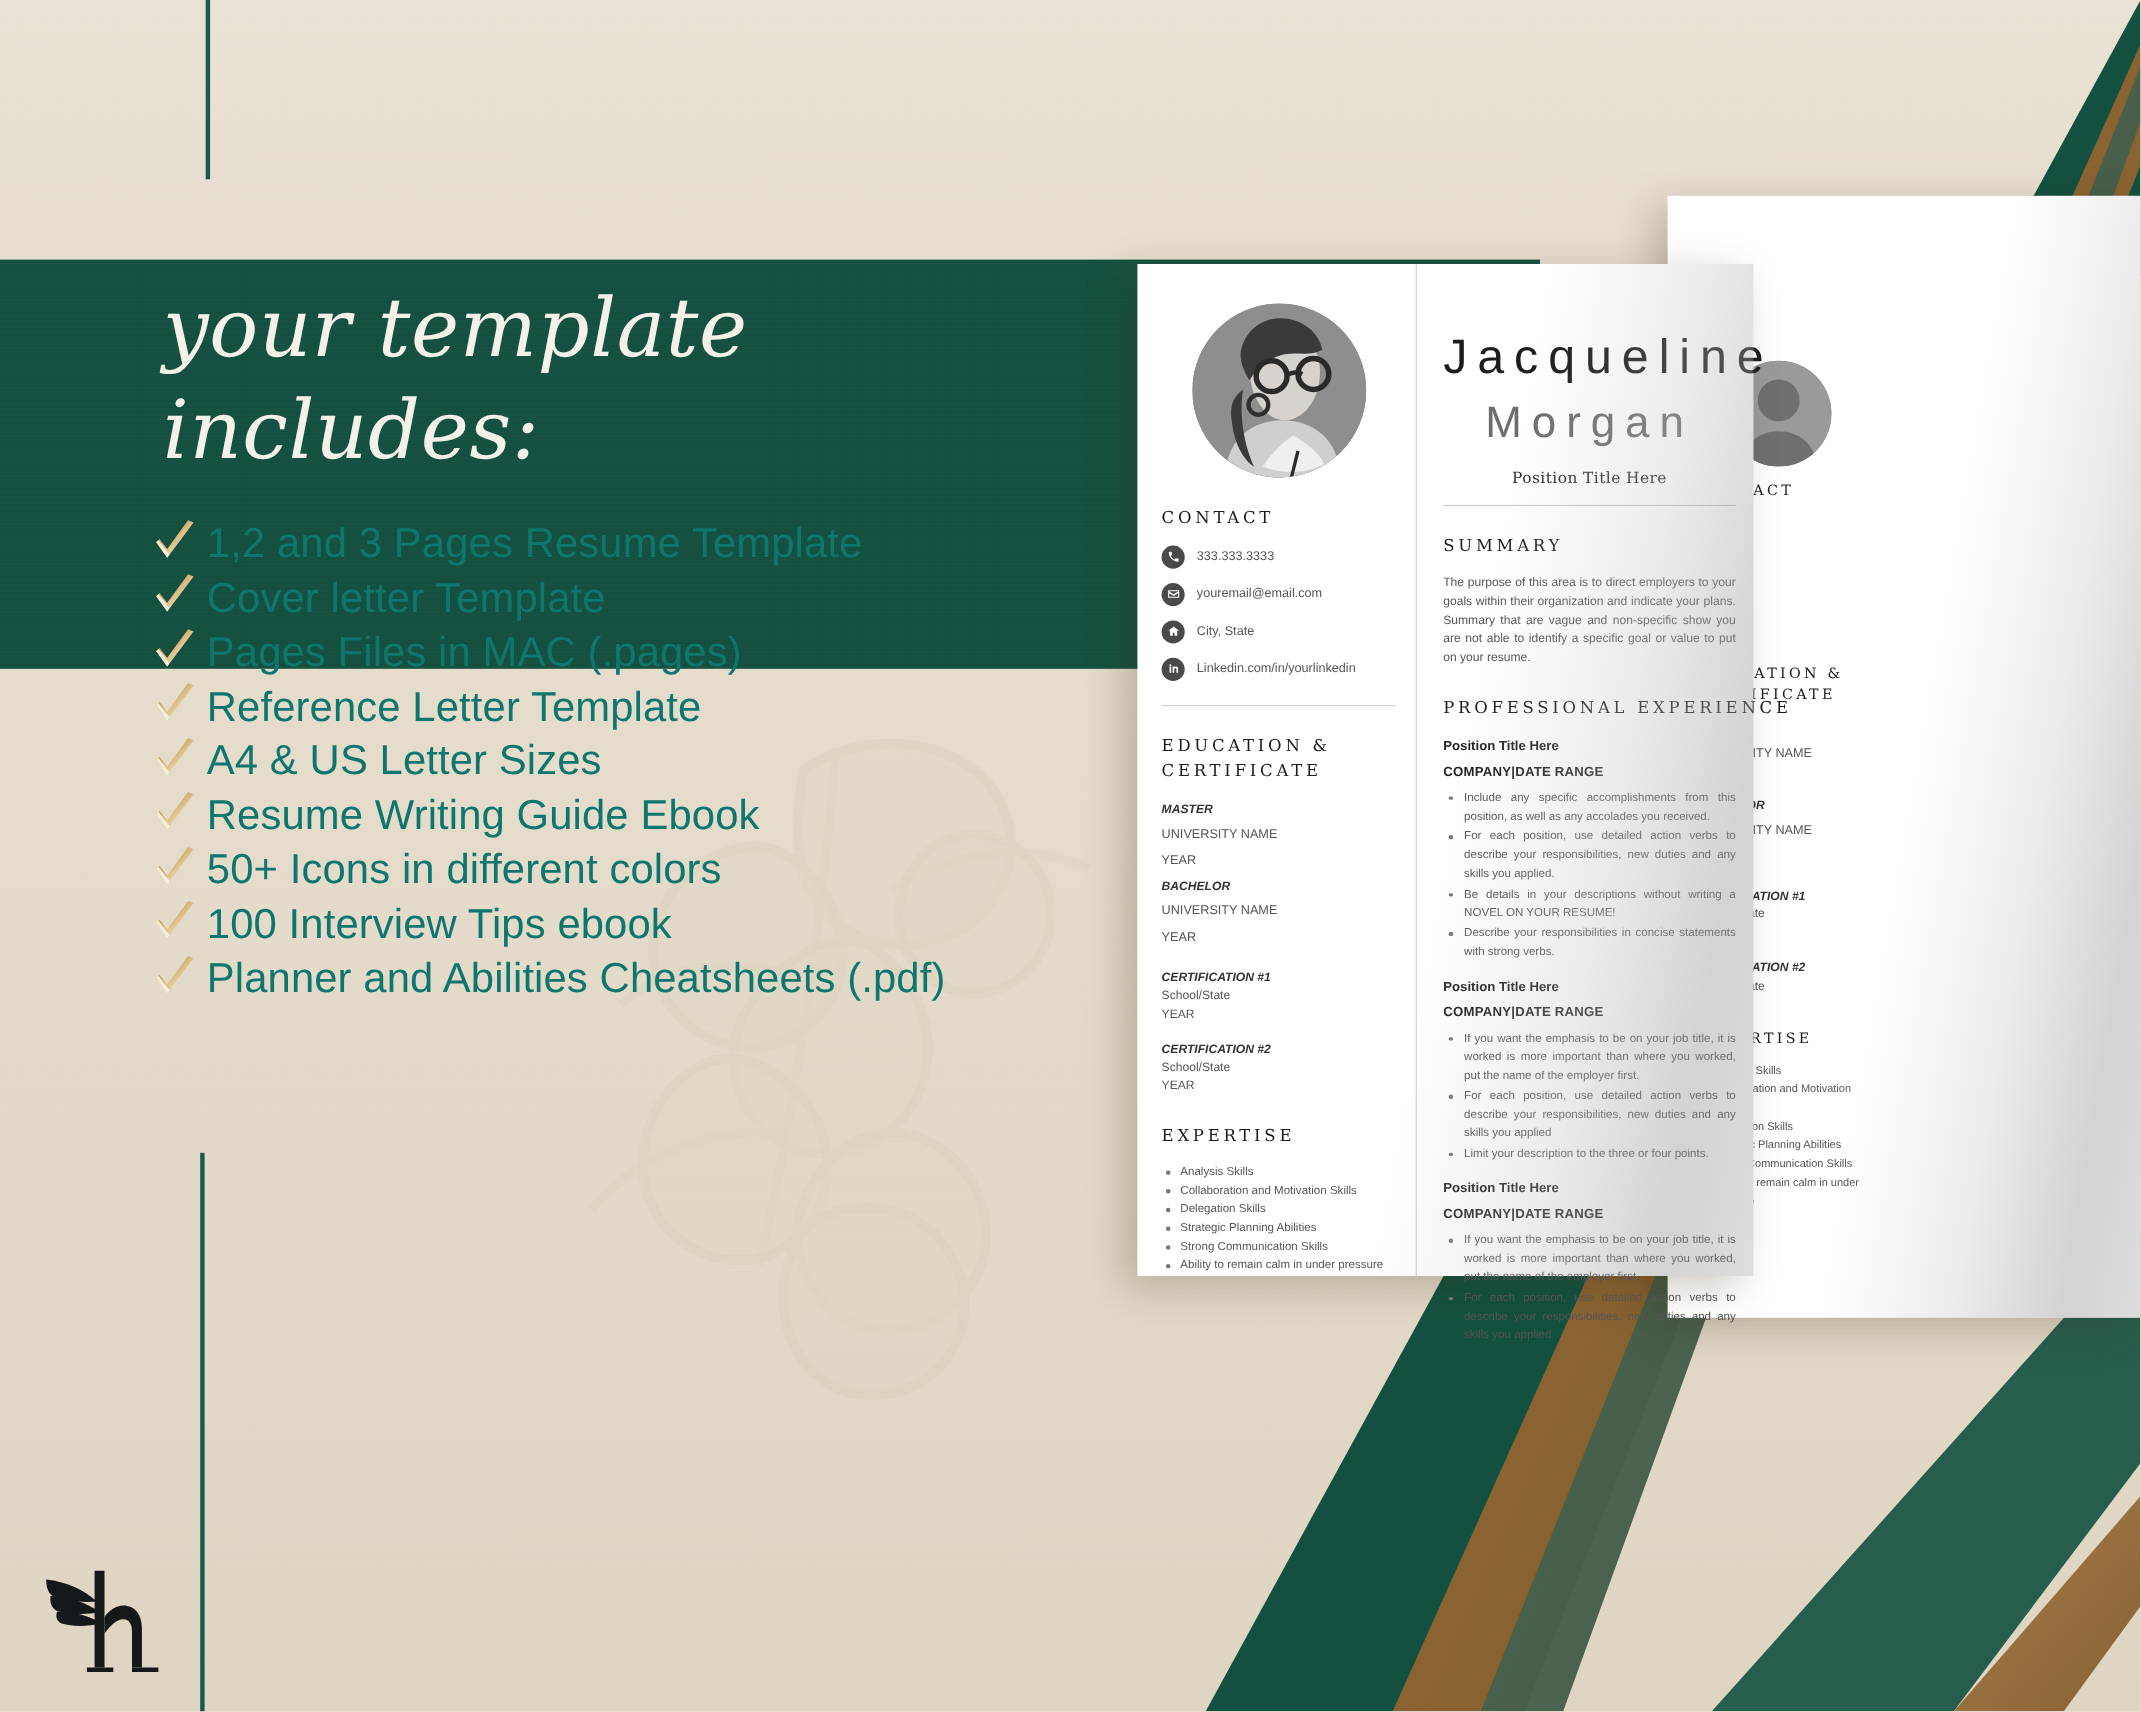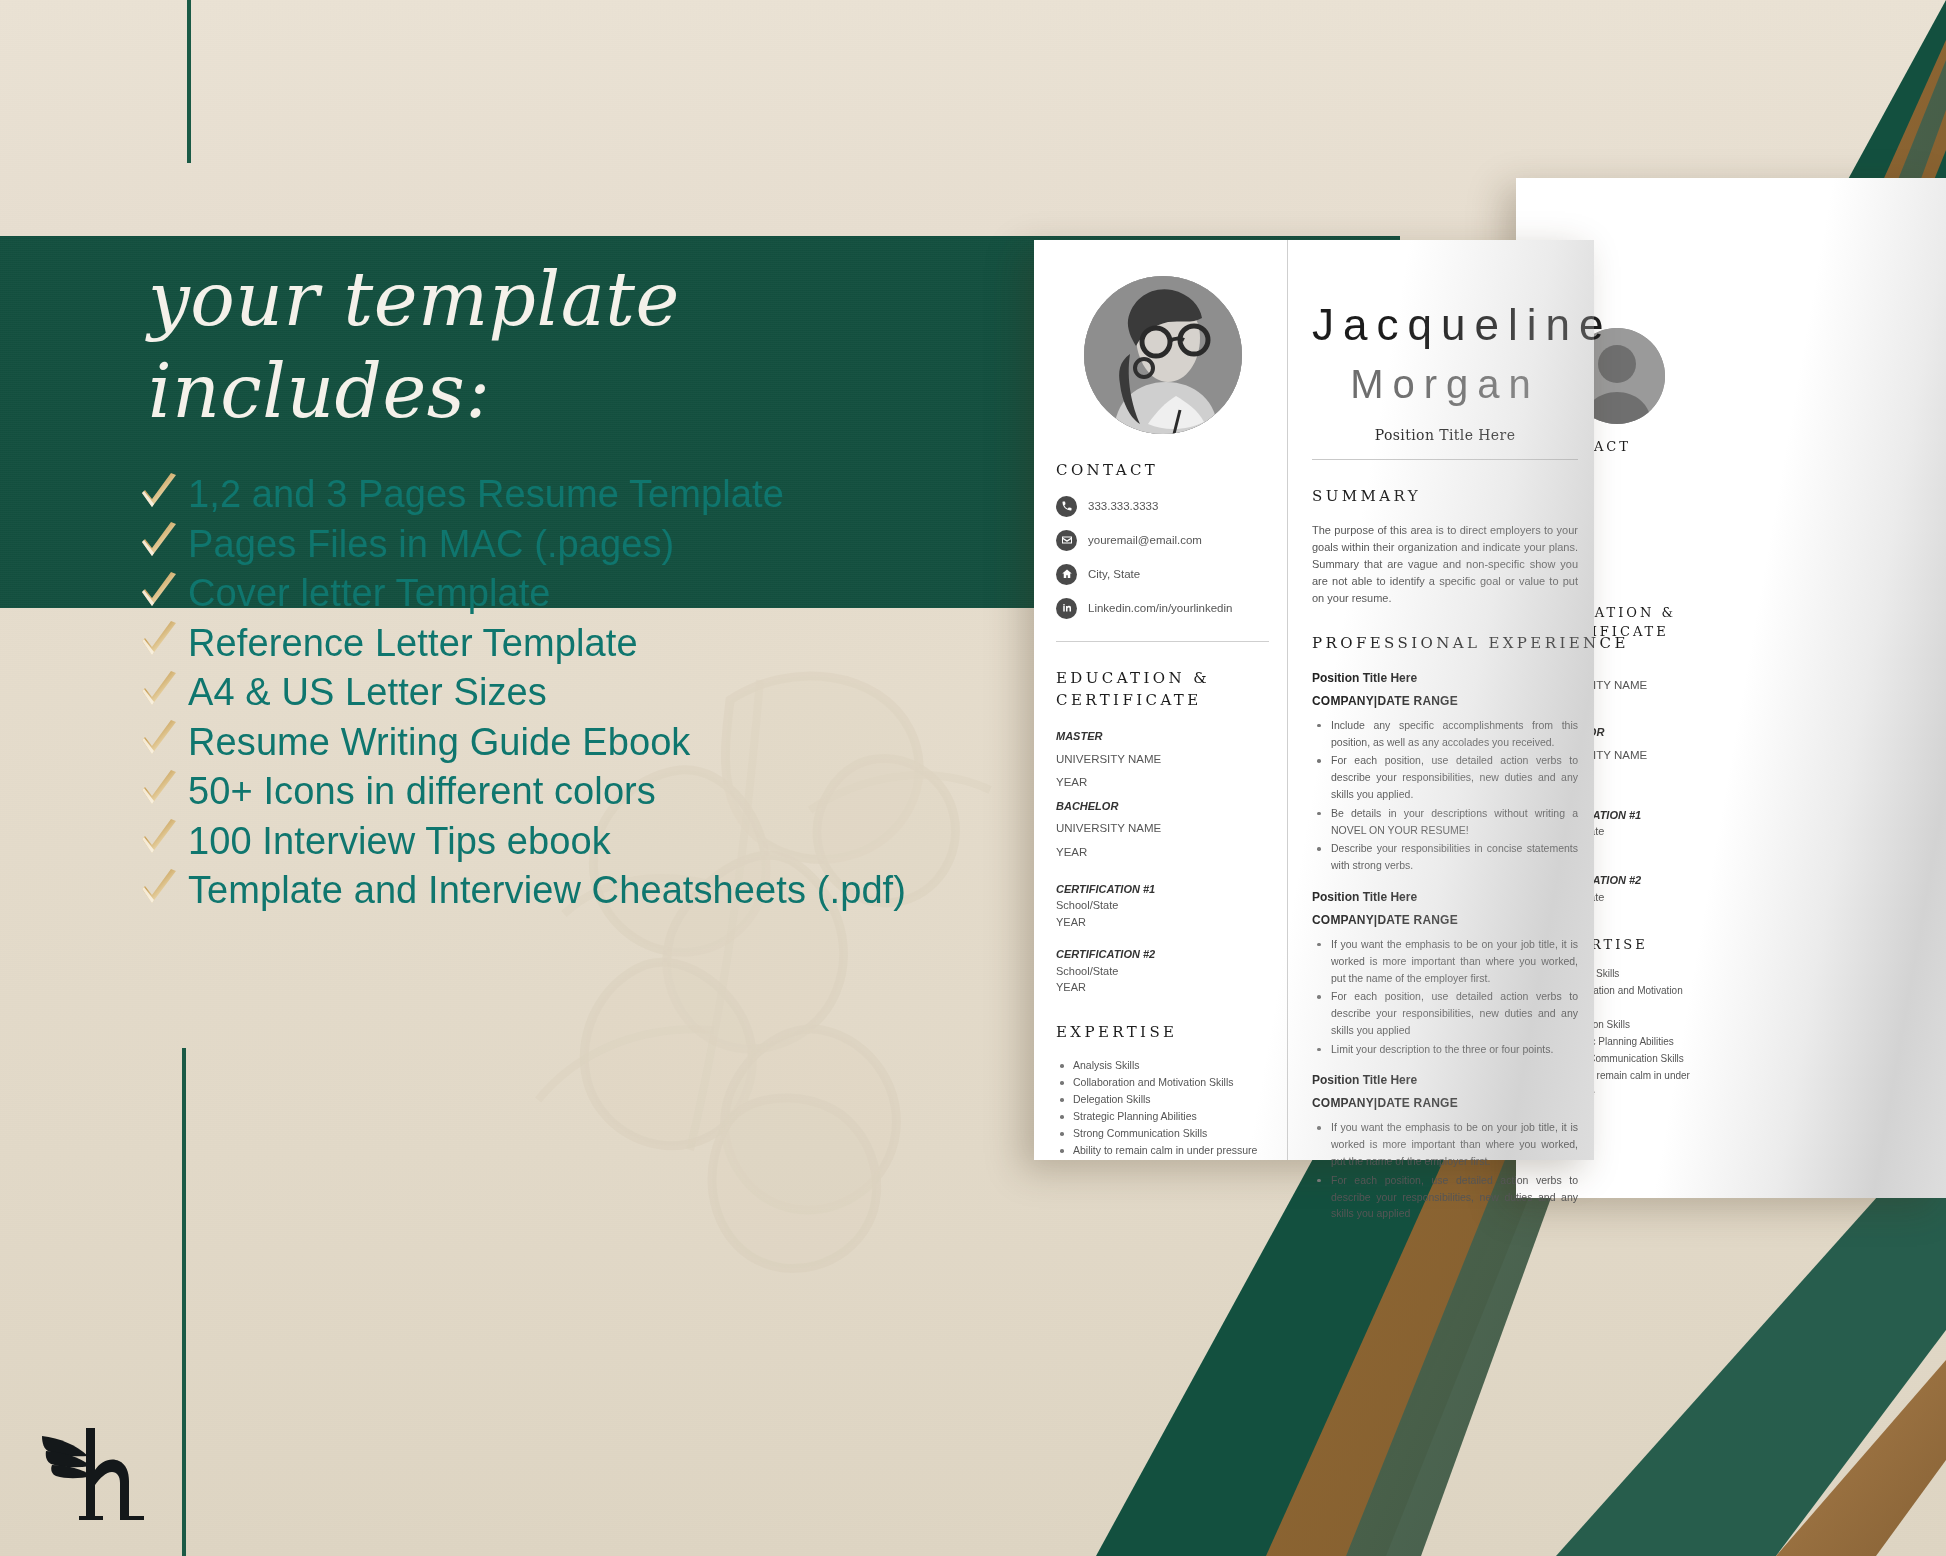--- a/index.html
+++ b/index.html
@@ -193,54 +193,54 @@
             <path d="M4 22 L14 36 L38 4 L33 2 L14 28 L7 19 Z" fill="url(#gg0)"></path>
             <path d="M4 22 L14 36 L16 33 L6 20 Z" fill="#fbf6ea" opacity=".85"></path>
           </svg>
         </span>
         <span class="feature-label">1,2 and 3 Pages Resume Template</span>
       </div>
       <div class="feature-row">
         <span class="check">
           <svg viewBox="0 0 42 44">
             <defs>
+              <linearGradient id="gg3" x1="0" y1="0" x2="1" y2="1">
+                <stop offset="0%" stop-color="#f0e2c2"></stop>
+                <stop offset="35%" stop-color="#c9a25c"></stop>
+                <stop offset="65%" stop-color="#e8d3a5"></stop>
+                <stop offset="100%" stop-color="#a98440"></stop>
+              </linearGradient>
+            </defs>
+            <path d="M4 22 L14 36 L38 4 L33 2 L14 28 L7 19 Z" fill="url(#gg3)"></path>
+            <path d="M4 22 L14 36 L16 33 L6 20 Z" fill="#fbf6ea" opacity=".85"></path>
+          </svg>
+        </span>
+        <span class="feature-label">Cover letter Template</span>
+      </div>
+      <div class="feature-row">
+        <span class="check">
+          <svg viewBox="0 0 42 44">
+            <defs>
               <linearGradient id="gg2" x1="0" y1="0" x2="1" y2="1">
                 <stop offset="0%" stop-color="#f0e2c2"></stop>
                 <stop offset="35%" stop-color="#c9a25c"></stop>
                 <stop offset="65%" stop-color="#e8d3a5"></stop>
                 <stop offset="100%" stop-color="#a98440"></stop>
               </linearGradient>
             </defs>
             <path d="M4 22 L14 36 L38 4 L33 2 L14 28 L7 19 Z" fill="url(#gg2)"></path>
             <path d="M4 22 L14 36 L16 33 L6 20 Z" fill="#fbf6ea" opacity=".85"></path>
           </svg>
         </span>
         <span class="feature-label">Pages Files in MAC (.pages)</span>
       </div>
       <div class="feature-row">
         <span class="check">
           <svg viewBox="0 0 42 44">
             <defs>
-              <linearGradient id="gg3" x1="0" y1="0" x2="1" y2="1">
-                <stop offset="0%" stop-color="#f0e2c2"></stop>
-                <stop offset="35%" stop-color="#c9a25c"></stop>
-                <stop offset="65%" stop-color="#e8d3a5"></stop>
-                <stop offset="100%" stop-color="#a98440"></stop>
-              </linearGradient>
-            </defs>
-            <path d="M4 22 L14 36 L38 4 L33 2 L14 28 L7 19 Z" fill="url(#gg3)"></path>
-            <path d="M4 22 L14 36 L16 33 L6 20 Z" fill="#fbf6ea" opacity=".85"></path>
-          </svg>
-        </span>
-        <span class="feature-label">Cover letter Template</span>
-      </div>
-      <div class="feature-row">
-        <span class="check">
-          <svg viewBox="0 0 42 44">
-            <defs>
               <linearGradient id="gg4" x1="0" y1="0" x2="1" y2="1">
                 <stop offset="0%" stop-color="#f0e2c2"></stop>
                 <stop offset="35%" stop-color="#c9a25c"></stop>
                 <stop offset="65%" stop-color="#e8d3a5"></stop>
                 <stop offset="100%" stop-color="#a98440"></stop>
               </linearGradient>
             </defs>
             <path d="M4 22 L14 36 L38 4 L33 2 L14 28 L7 19 Z" fill="url(#gg4)"></path>
             <path d="M4 22 L14 36 L16 33 L6 20 Z" fill="#fbf6ea" opacity=".85"></path>
           </svg>
@@ -323,21 +323,21 @@
                 <stop offset="0%" stop-color="#f0e2c2"></stop>
                 <stop offset="35%" stop-color="#c9a25c"></stop>
                 <stop offset="65%" stop-color="#e8d3a5"></stop>
                 <stop offset="100%" stop-color="#a98440"></stop>
               </linearGradient>
             </defs>
             <path d="M4 22 L14 36 L38 4 L33 2 L14 28 L7 19 Z" fill="url(#gg10)"></path>
             <path d="M4 22 L14 36 L16 33 L6 20 Z" fill="#fbf6ea" opacity=".85"></path>
           </svg>
         </span>
-        <span class="feature-label">Template and Interview Cheatsheets (.pdf)</span>
+        <span class="feature-label">Planner and Abilities Cheatsheets (.pdf)</span>
       </div>
     </div>
 
   <div class="deco">
     <svg width="1030" height="1556" viewBox="0 0 1030 1556">
       <defs>
         <linearGradient id="gphoto" x1="0" y1="0" x2="1" y2="1">
           <stop offset="0%" stop-color="#6d8c72"></stop>
           <stop offset="45%" stop-color="#47624d"></stop>
           <stop offset="100%" stop-color="#2e4434"></stop>

